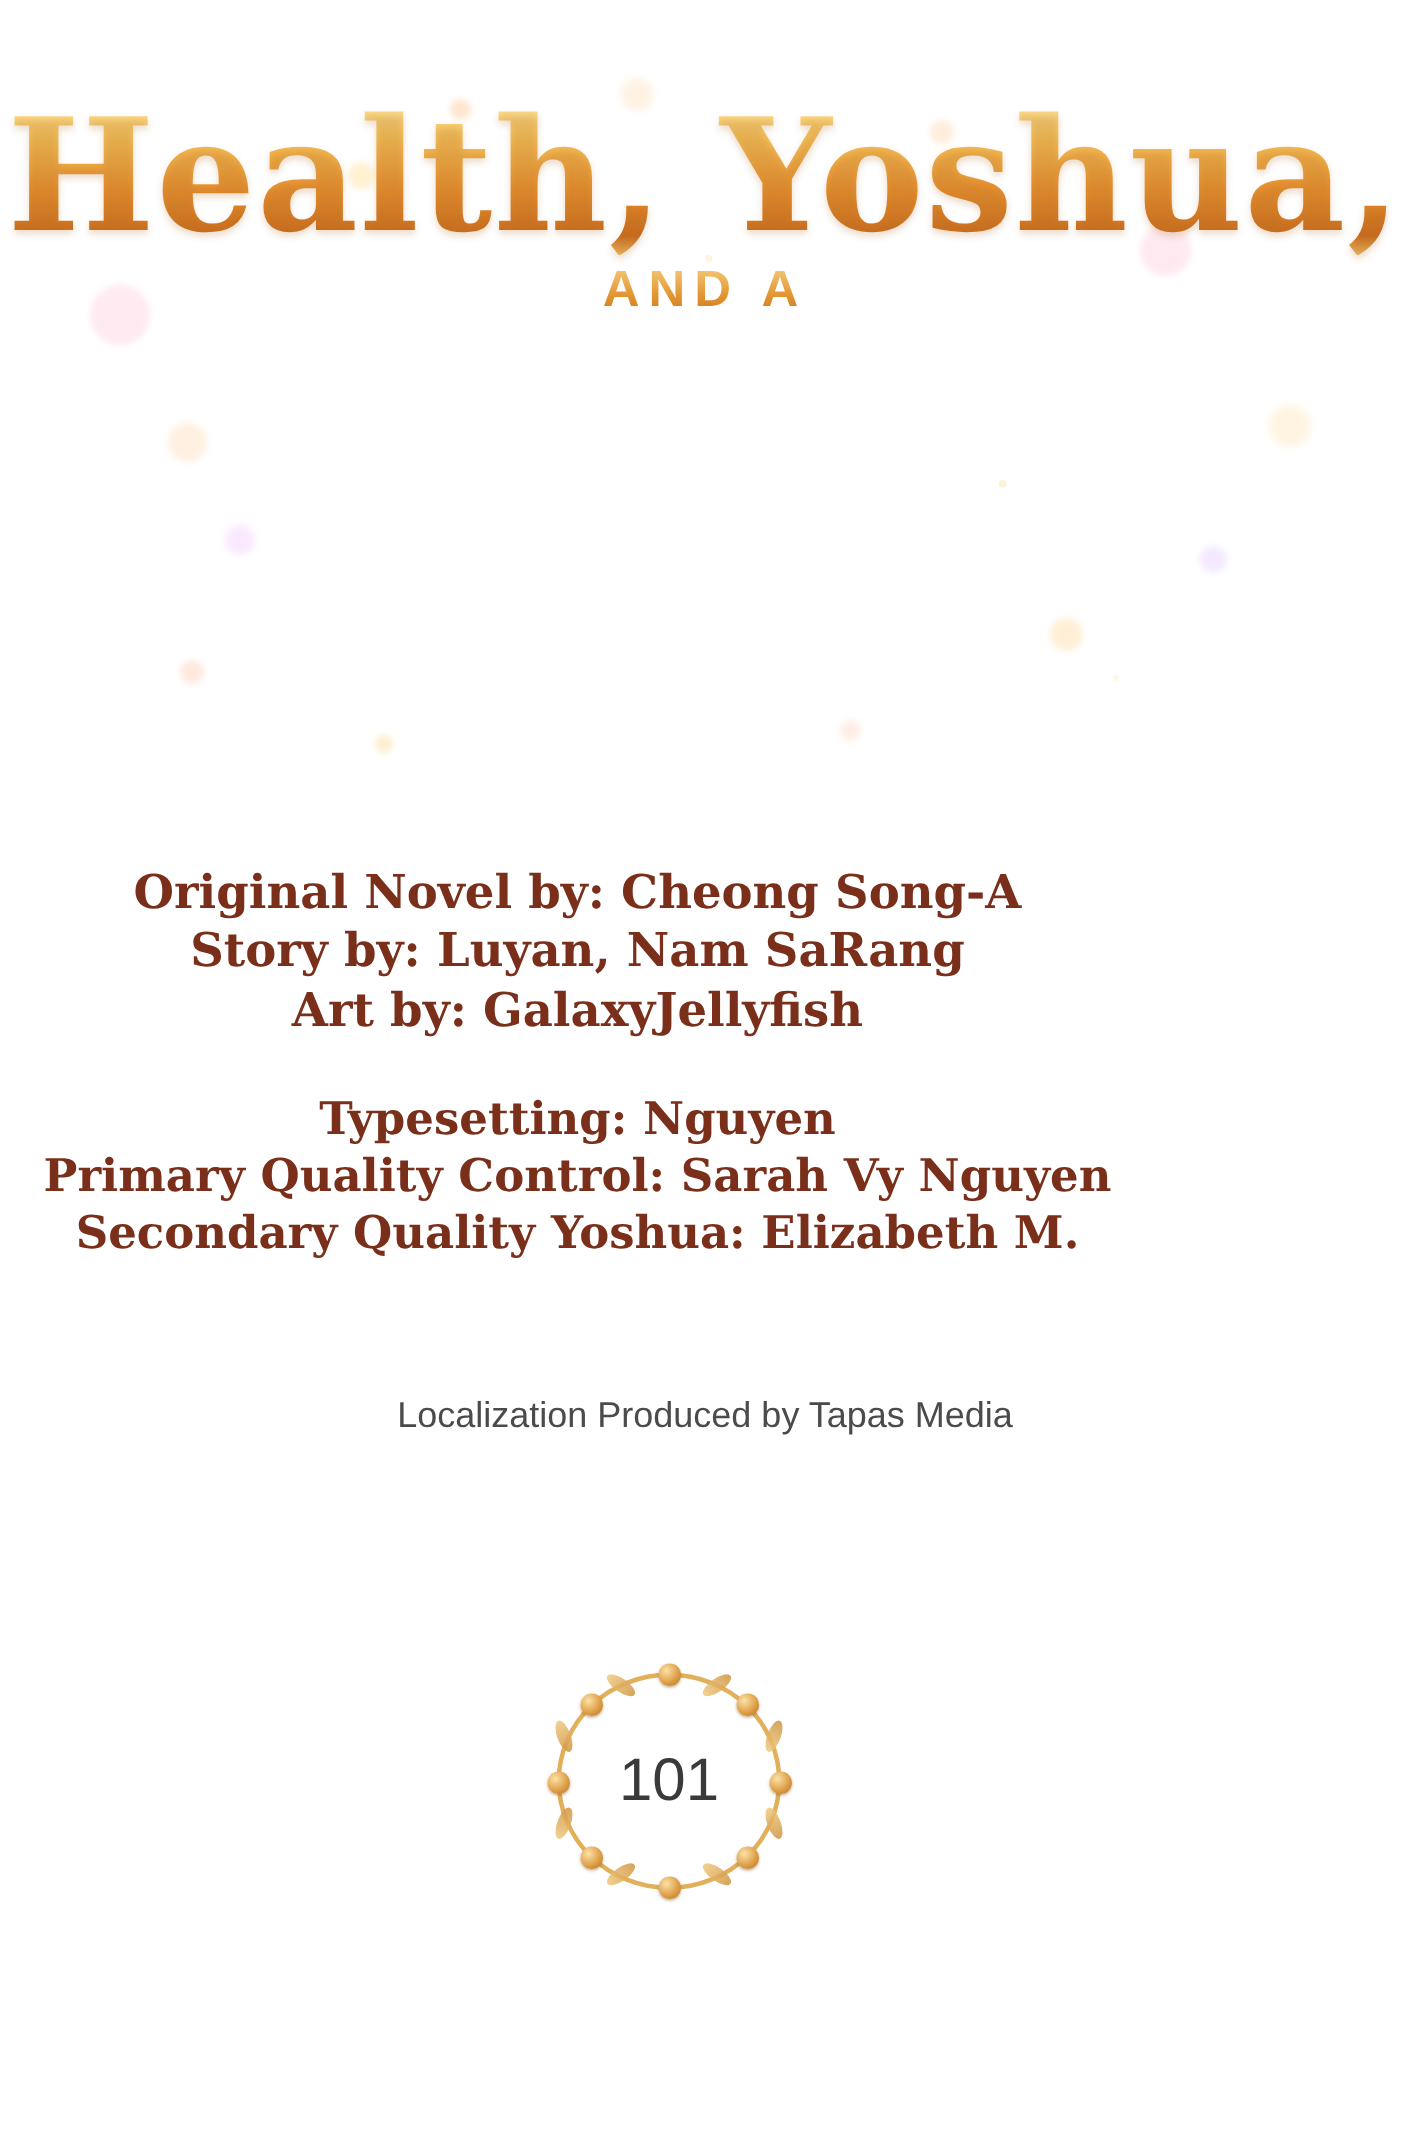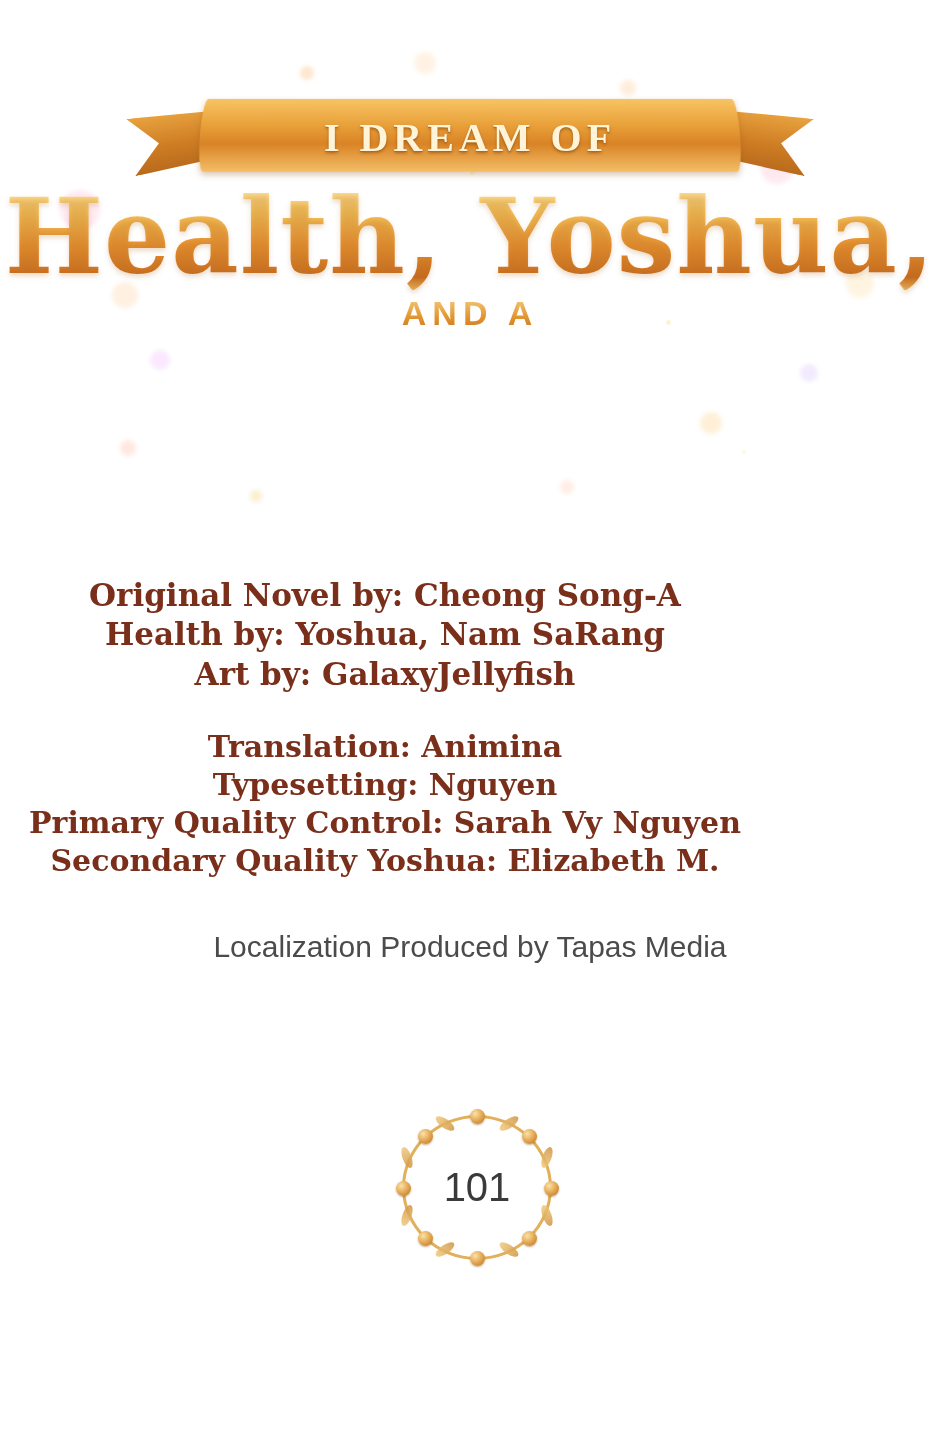--- a/index.html
+++ b/index.html
@@ -156,27 +156,27 @@
     font-weight: bold;
   }
   .credits-localization {
     position: absolute;
     left: 0;
     top: 930px;
     width: 940px;
     text-align: center;
     color: #4b4b4b;
     font-family: "Liberation Sans", sans-serif;
-    font-size: 30px;
+    font-size: 24px;
   }
 
   
   .medallion {
     position: absolute;
-    left: 402px;
+    left: 371px;
     top: 1115px;
     width: 150px;
     height: 145px;
   }
   .medallion .ring {
     position: absolute;
     inset: 0;
     border-radius: 50%;
     border: 3px solid #e2b05a;
     box-shadow: inset 0 0 0 5px rgba(255,255,255,.9);
@@ -230,39 +230,32 @@
   <div class="spark" style="left:470px; top:150px; width:5px; height:5px; background:#fff4da;"></div>
   <div class="spark" style="left:528px; top:96px;  width:4px; height:4px; background:#ffffff;"></div>
   <div class="spark" style="left:666px; top:300px; width:5px; height:5px; background:#fff1cf;"></div>
   <div class="spark" style="left:196px; top:218px; width:5px; height:5px; background:#ffffff;"></div>
   <div class="spark" style="left:742px; top:430px; width:4px; height:4px; background:#fff6e2;"></div>
   <div class="spark" style="left:398px; top:404px; width:4px; height:4px; background:#ffffff;"></div>
 </div>
 
 <div class="title-block">
 
-  <div class="ribbon-wrap">
-    <div class="ribbon-tail left"></div>
-    <div class="ribbon-tail right"></div>
-    <div class="ribbon-band"></div>
-    <div class="ribbon-text">I DREAM OF</div>
-  </div>
 
   <div class="line-hw">Health, Yoshua,</div>
   <div class="line-and">AND A</div>
 </div>
 
 <div class="credits credits-primary">
   <div>Original Novel by: Cheong Song-A</div>
-  <div>Health by: Yoshua, Nam SaRang</div>
+  <div>Story by: Luyan, Nam SaRang</div>
   <div>Art by: GalaxyJellyfish</div>
 </div>
 
 <div class="credits credits-staff">
-  <div>Translation: Animina</div>
   <div>Typesetting: Nguyen</div>
   <div>Primary Quality Control: Sarah Vy Nguyen</div>
   <div>Secondary Quality Yoshua: Elizabeth M.</div>
 </div>
 
 <div class="credits-localization">Localization Produced by Tapas Media</div>
 
 <div class="medallion">
   <div class="ring"></div>
 

